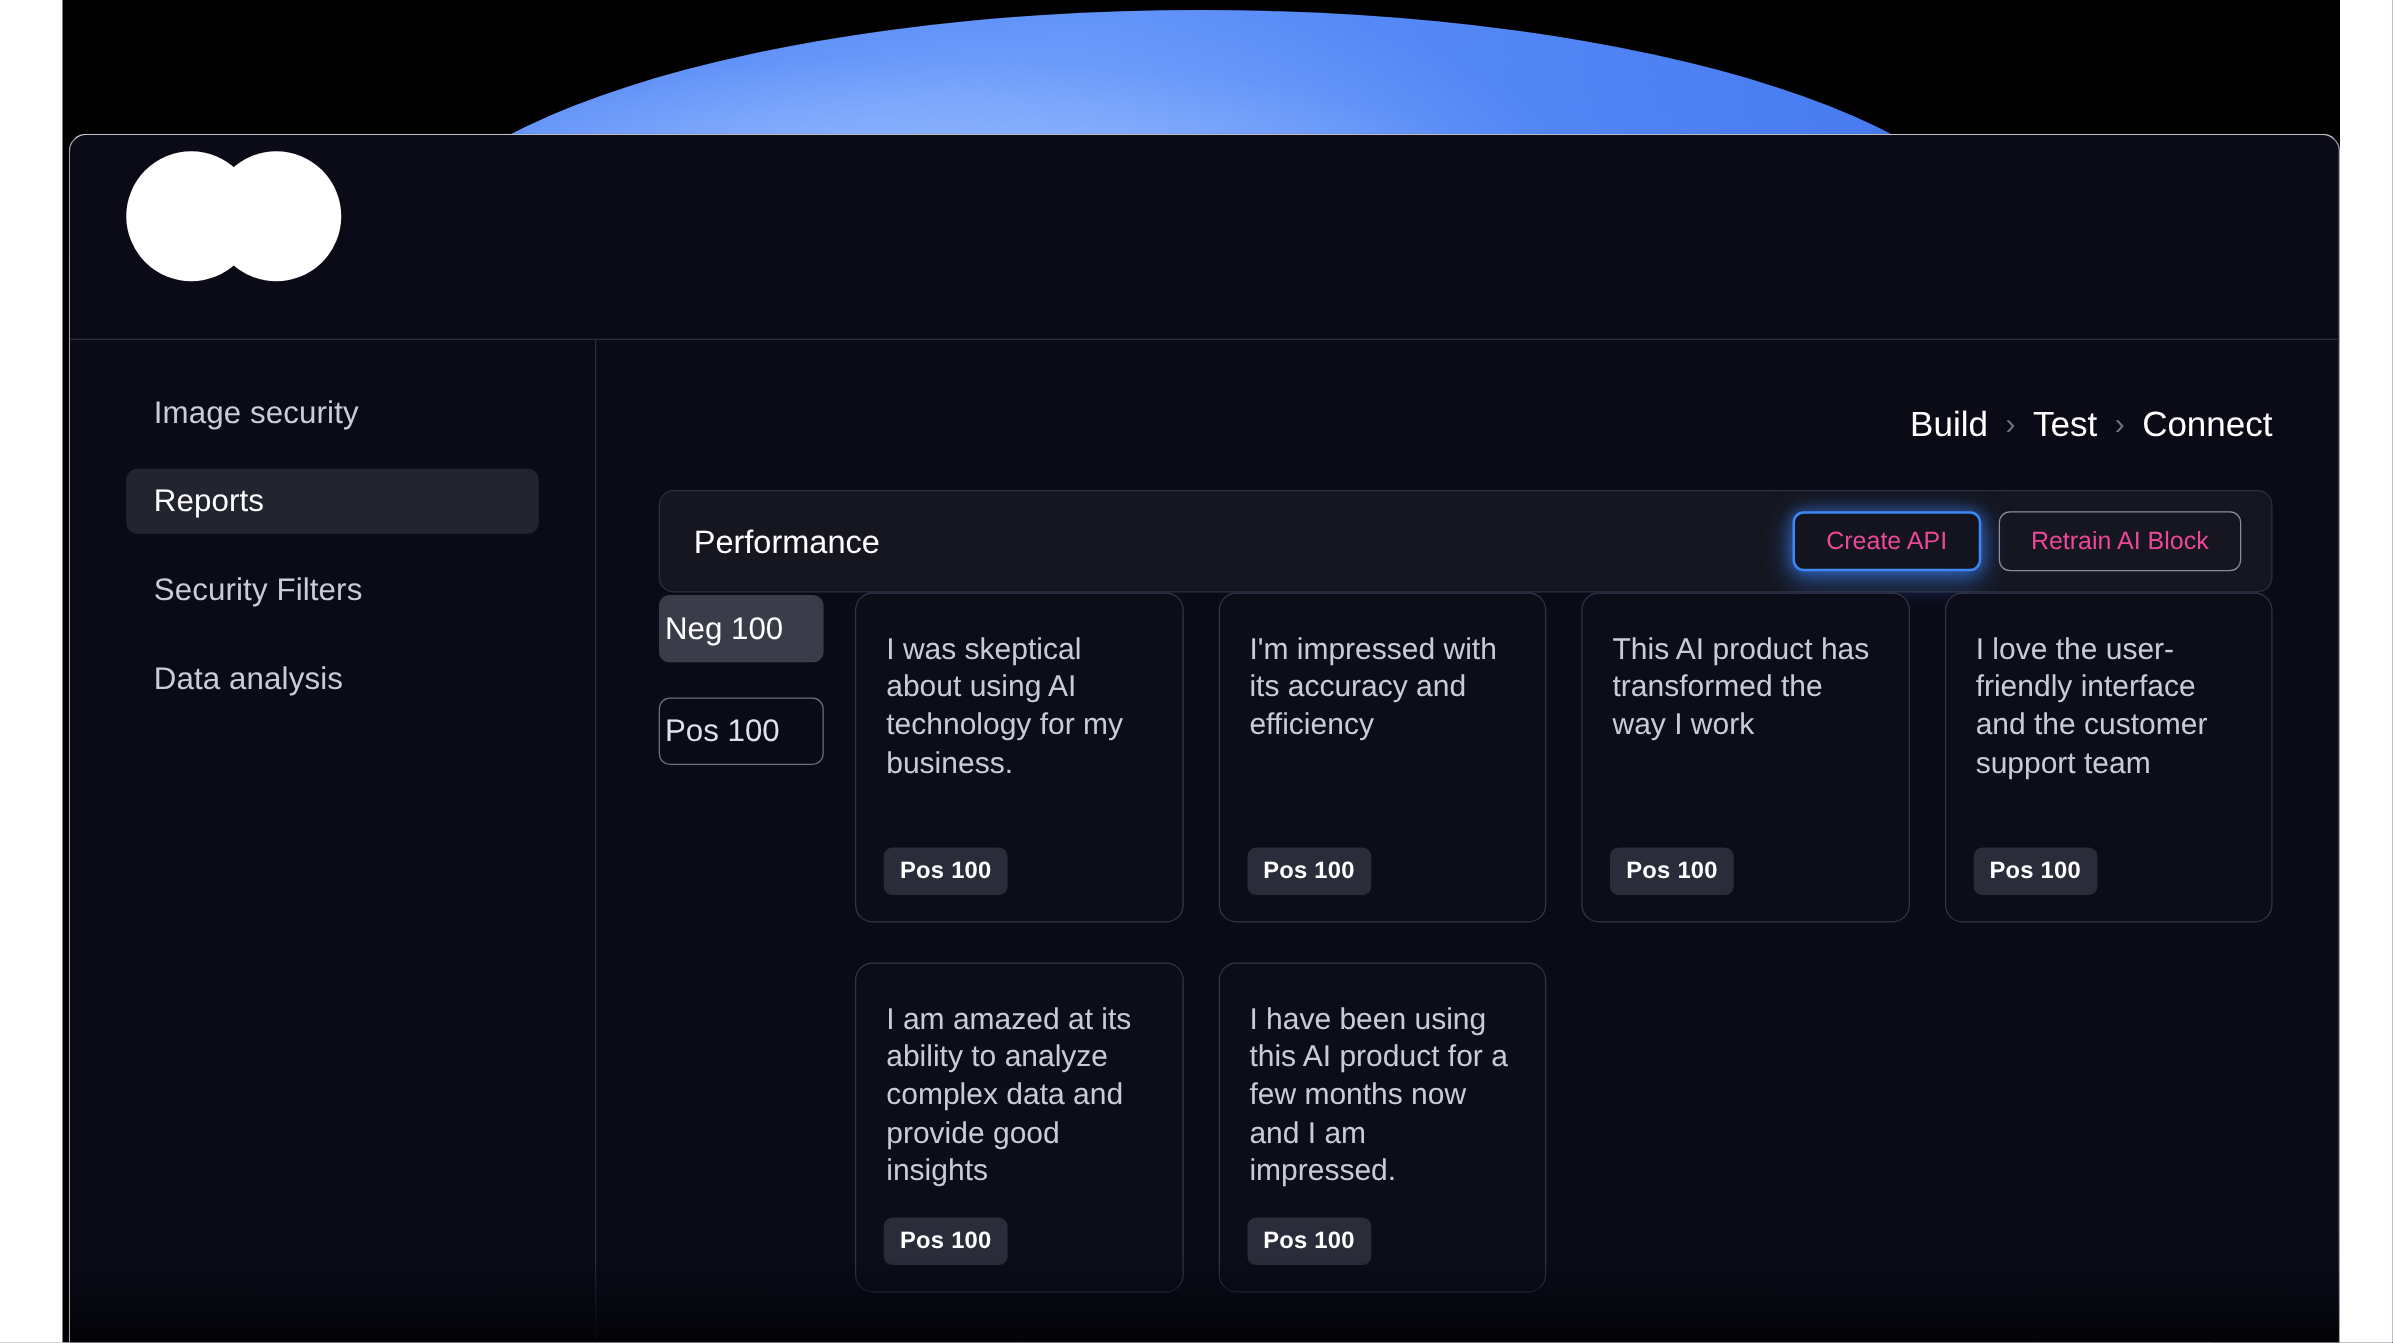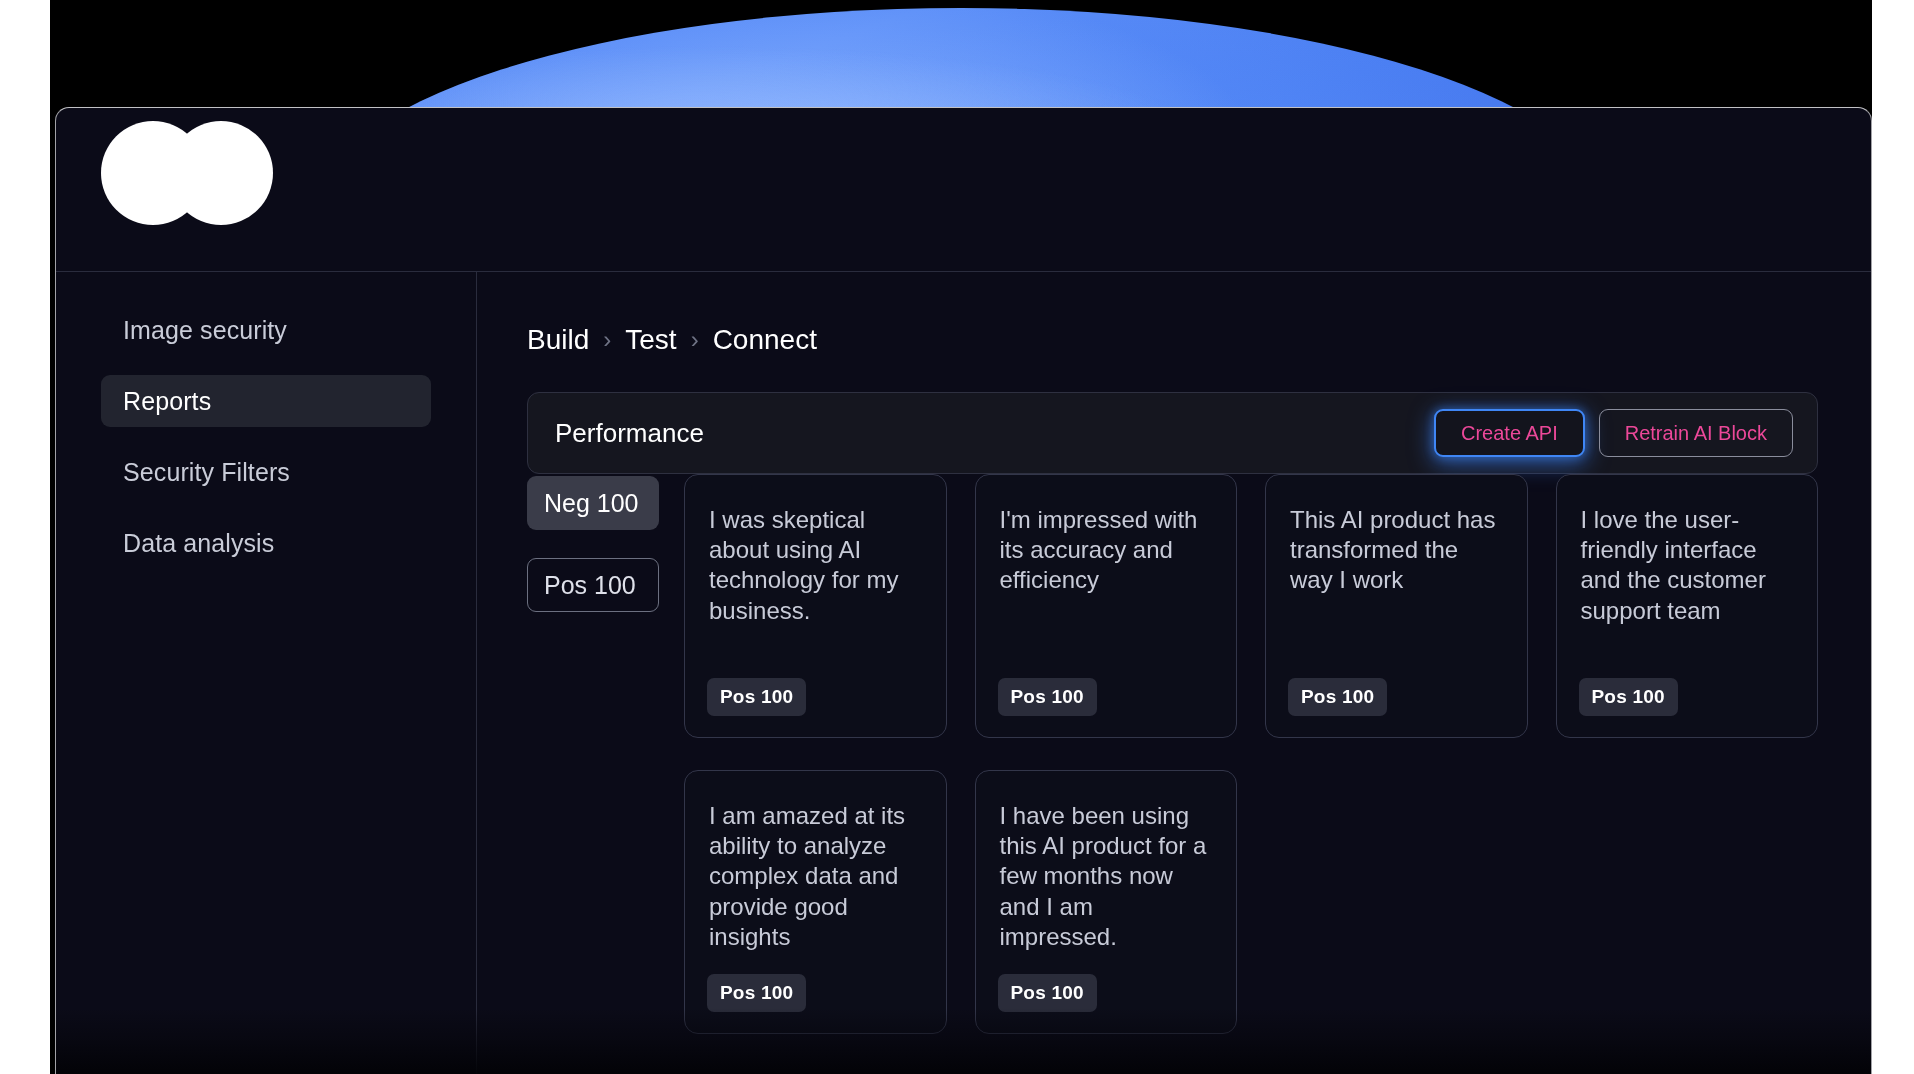--- a/index.html
+++ b/index.html
@@ -136,20 +136,21 @@
   }
 
   
   #breadcrumb {
     display: flex;
     align-items: center;
     gap: 14px;
     color: #ffffff;
     font-size: 28px;
     margin-bottom: 36px;
+    justify-content: flex-end;
   }
   #breadcrumb .crumb { cursor: pointer; }
   #breadcrumb .sep {
     color: #6f7385;
     font-size: 24px;
     line-height: 1;
     font-weight: 300;
   }
 
   
@@ -197,21 +198,21 @@
 
   #chips {
     flex: 0 0 157px;
     padding-top: 2px;
   }
   .chip {
     height: 54px;
     border-radius: 9px;
     display: flex;
     align-items: center;
-    padding: 0 16px;
+    padding: 0 4px;
     font-size: 25px;
     color: #ffffff;
     margin-bottom: 28px;
     cursor: pointer;
     width: 132px;
   }
   .chip.selected { background: #3a3c49; border: 1px solid transparent; }
   .chip.outline  { background: transparent; border: 1px solid #6c7080; color: #dfe1ea; }
 
   

